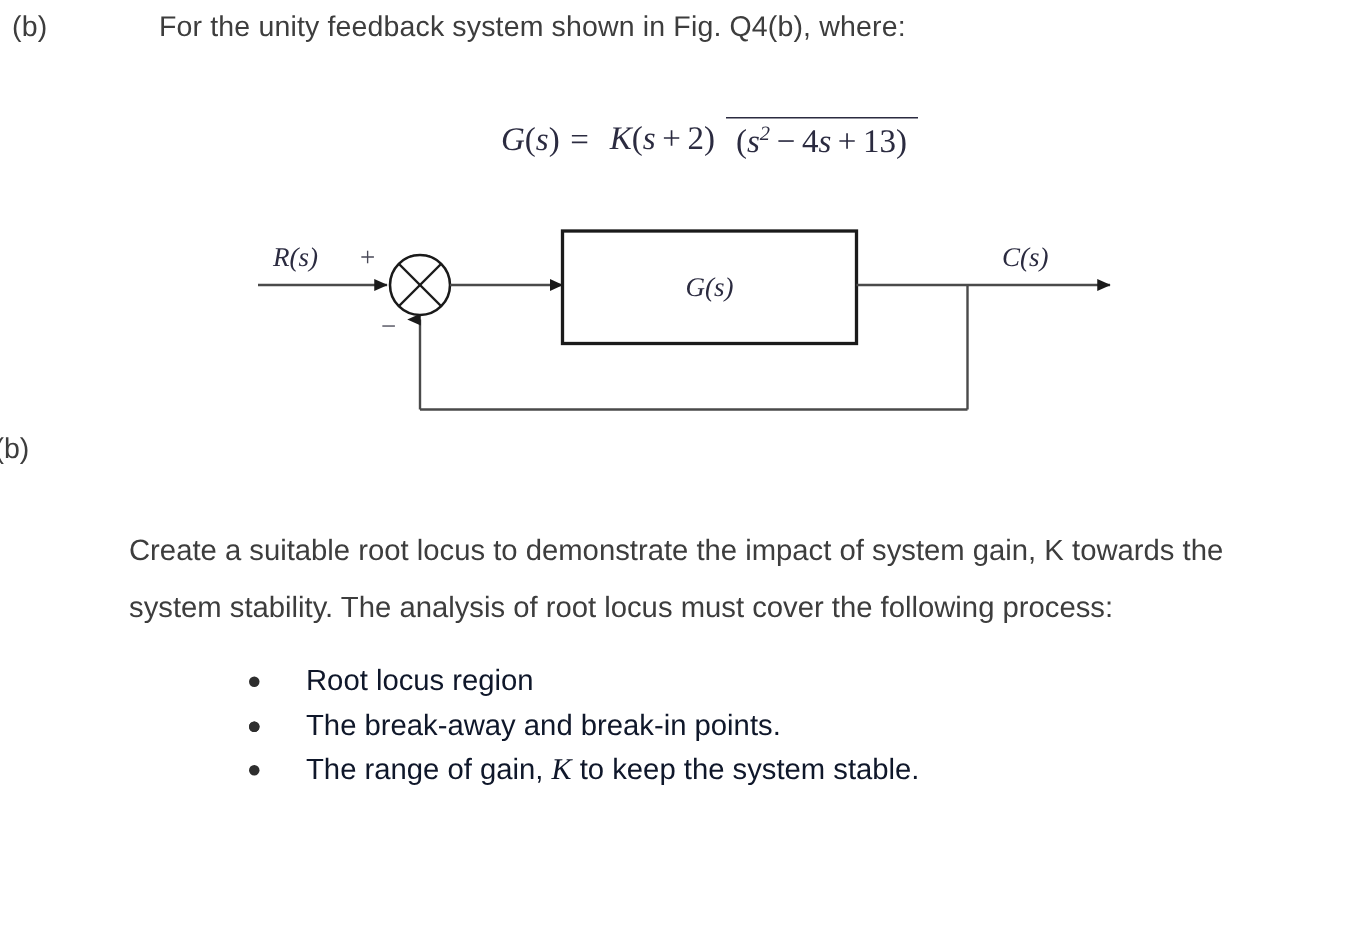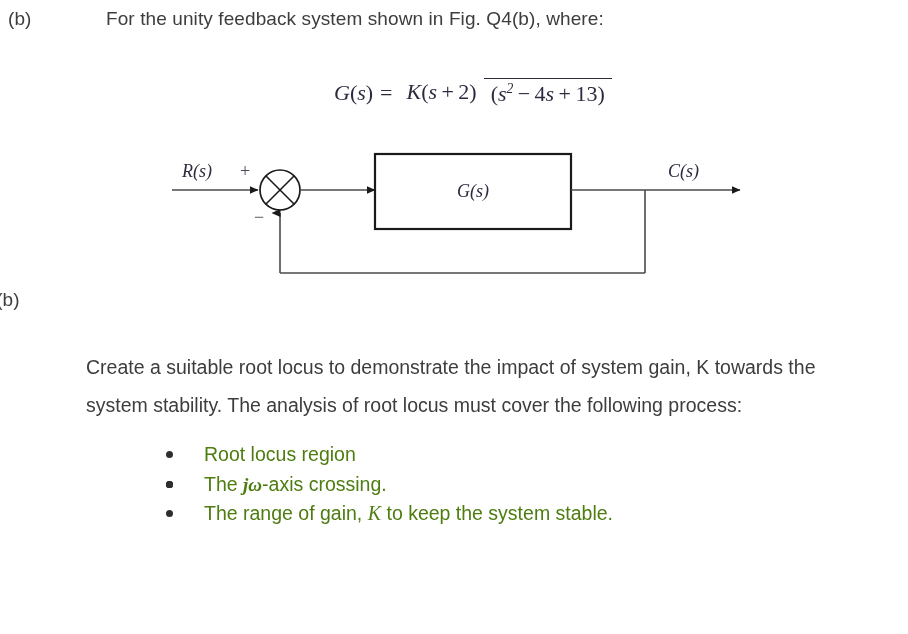--- a/index.html
+++ b/index.html
@@ -116,21 +116,21 @@
     width: 700px;
     list-style: none;
     margin: 0;
     padding: 0;
   }
   #bullets li {
     position: relative;
     padding-left: 44px;
     font-size: 19.5px;
     line-height: 28.5px;
-    color: #4d7c0f;
+    color: #0f172a;
     white-space: nowrap;
   }
   #bullets li .bullet-dot {
     position: absolute;
     left: 6px;
     top: 11px;
     width: 7px;
     height: 7px;
     border-radius: 50%;
     background: #2e2e2e;
@@ -213,21 +213,18 @@
 </div>
 
 <ul class="abs" id="bullets">
   <li>
     <span class="bullet-dot"></span><span>Root locus region</span><span class="mono-it"></span><span></span>
   </li>
   <li>
     <span class="bullet-dot"></span><span class="mono-it"></span><span></span>
   </li>
   <li>
-    <span class="bullet-dot"></span><span class="mono-it"></span><span></span>
-  </li>
-  <li>
-    <span class="bullet-dot"></span><span>The </span><span class="mono-it">jω</span><span>-axis crossing.</span>
+    <span class="bullet-dot"></span><span>The break-away and break-in points.</span><span class="mono-it"></span><span></span>
   </li>
   <li>
     <span class="bullet-dot"></span><span>The range of gain, </span><span class="var-it">K</span><span> to keep the system stable.</span>
   </li>
 </ul>
 
 </body></html>

